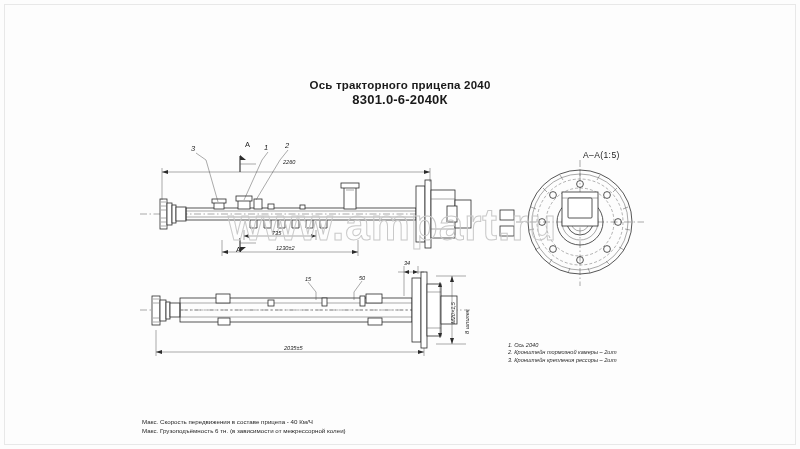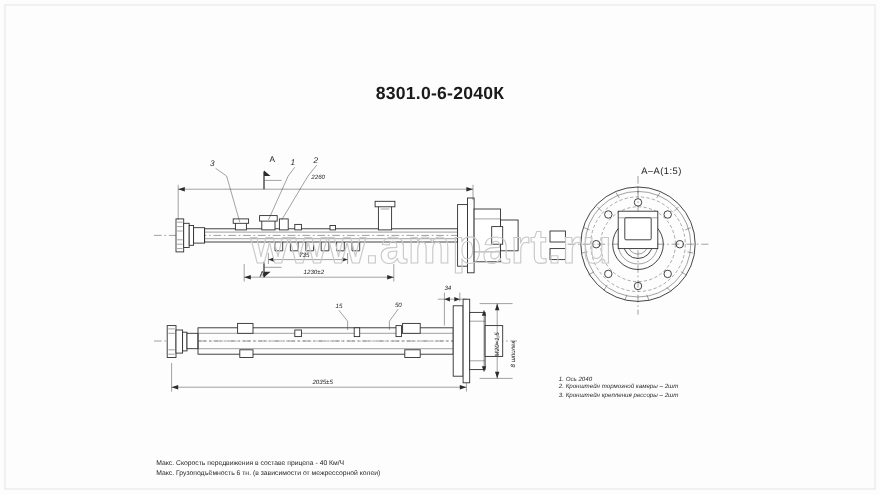--- a/index.html
+++ b/index.html
@@ -2,21 +2,21 @@
 <html><head>
 <meta charset="utf-8">
 <style>
   html,body{margin:0;padding:0;background:#ffffff;}
   body{width:800px;height:449px;overflow:hidden;font-family:"Liberation Sans",sans-serif;color:#1a1a1a;position:relative;}
   .sheet{position:absolute;left:0;top:0;width:800px;height:449px;background:#fdfdfd;}
   .frame{position:absolute;left:4px;top:4px;width:792px;height:441px;border:1px solid #e8e8e8;box-sizing:border-box;}
 
   .title-block{position:absolute;left:0;top:78px;width:800px;text-align:center;}
   .title-line1{font-size:11.5px;font-weight:bold;letter-spacing:.2px;line-height:14px;}
-  .title-line2{font-size:16px;font-weight:bold;letter-spacing:.2px;line-height:15px;}
+  .title-line2{font-size:13px;font-weight:bold;letter-spacing:.2px;line-height:15px;}
 
   .sec-label{position:absolute;font-size:8.5px;letter-spacing:.4px;}
 
   .notes{position:absolute;left:142px;top:418px;font-size:6.2px;line-height:8.6px;color:#262626;}
   .notes div{white-space:nowrap;}
 
   .legend{position:absolute;left:508px;top:342px;font-size:5.6px;line-height:7.4px;font-style:italic;color:#2a2a2a;}
   .legend div{white-space:nowrap;}
 
   .dim{position:absolute;font-size:5.6px;font-style:italic;color:#222;white-space:nowrap;}
@@ -36,20 +36,21 @@
   .ext{stroke:#444;fill:none;stroke-width:.45;}
   .fillw{fill:#ffffff;stroke:#2b2b2b;stroke-width:.8;}
 </style>
 </head>
 <body>
 
 <div class="sheet">
   <div class="frame"></div>
 
   <div class="title-block">
+    <div class="title-line1">Ось тракторного прицепа 2040</div>
     <div class="title-line2">8301.0-6-2040К</div>
   </div>
 
   <svg width="800" height="449">
 
     <g>
 
       <line class="cen" x1="140" y1="214" x2="470" y2="214"></line>
 
       <rect class="fillw" x="160" y="199" width="7" height="30"></rect>

